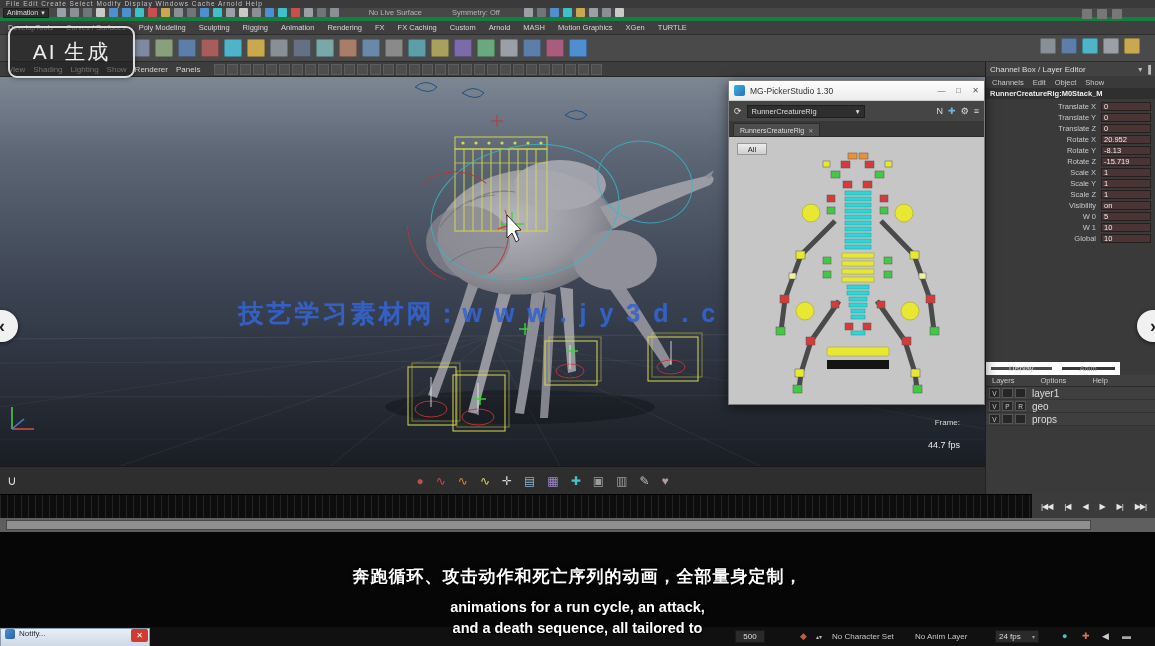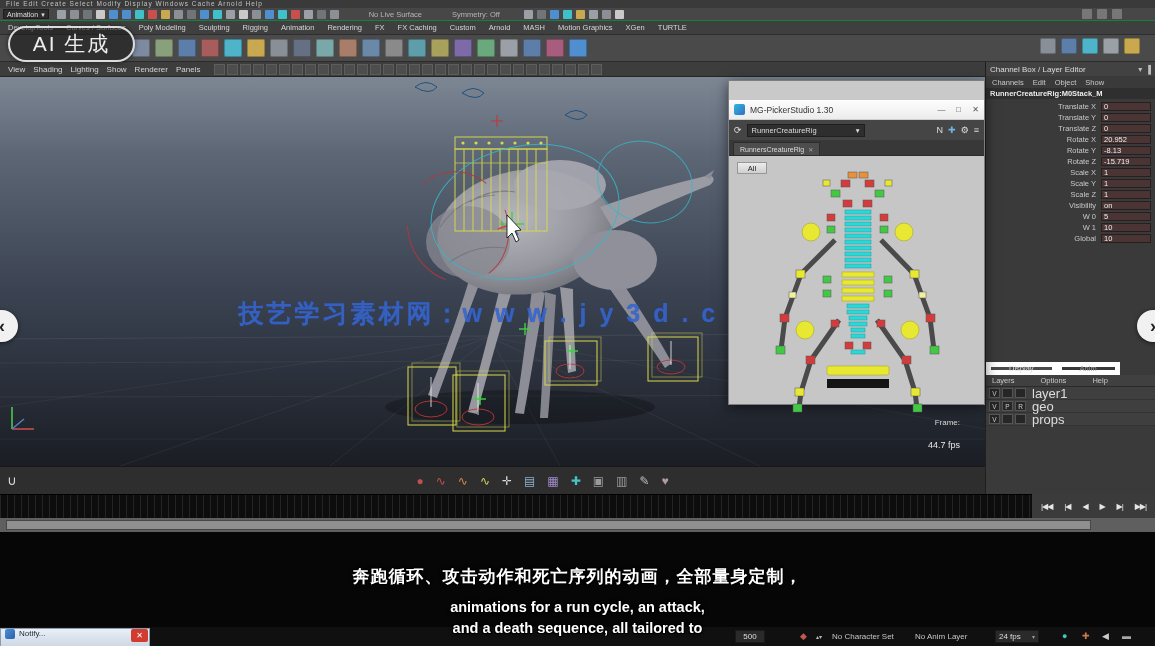--- a/index.html
+++ b/index.html
@@ -5,34 +5,34 @@
   html,body{margin:0;padding:0;background:#000;}
   *{box-sizing:border-box;}
   #root{position:relative;width:1155px;height:646px;background:#000;overflow:hidden;
         font-family:"Liberation Sans","DejaVu Sans",sans-serif;-webkit-font-smoothing:antialiased;}
   .abs{position:absolute;}
 
   
   .menu-strip{top:0;left:0;width:1155px;height:8px;background:#3a3a3a;color:#c3c3c3;
               font-size:6.5px;line-height:8px;padding-left:6px;letter-spacing:1px;overflow:hidden;white-space:nowrap;}
   .main-toolbar{top:8px;left:0;width:1155px;height:13px;background:#474747;display:flex;align-items:center;
-                border-bottom:1px solid #15803d;}
+                border-bottom:4px solid #15803d;}
   .mode-dd{margin-left:3px;height:10px;background:#2c2c2c;border:1px solid #1d1d1d;color:#ddd;
            font-size:7px;line-height:9px;padding:0 3px;display:flex;align-items:center;gap:3px;}
   .tb-icons{display:flex;gap:4px;margin-left:8px;}
   .tb-icon{width:9px;height:9px;border-radius:1px;display:inline-block;}
   .tb-text{font-size:7.5px;color:#b5b5b5;margin-left:30px;white-space:nowrap;}
   .shelf-tabs{top:21px;left:0;width:1155px;height:14px;background:#3f3f3f;display:flex;align-items:center;
               gap:13px;padding-left:8px;border-bottom:1px solid #2e2e2e;overflow:hidden;}
   .shelf-tab{font-size:7.5px;color:#d5d5d5;white-space:nowrap;}
   .shelf-row{top:35px;left:0;width:1155px;height:27px;background:#4a4a4a;display:flex;align-items:center;
              gap:5px;padding-left:132px;border-bottom:1px solid #2b2b2b;overflow:hidden;}
   .shelf-icon{width:18px;height:18px;border-radius:2px;display:inline-block;box-shadow:inset 0 0 0 1px rgba(0,0,0,.25);}
 
-  .ai-badge{top:26px;left:8px;width:127px;height:36px;border:2px solid #dcdcdc;border-radius:19px;
+  .ai-badge{top:26px;left:8px;width:127px;height:52px;border:2px solid #dcdcdc;border-radius:9px;
             background:rgba(25,25,25,.55);color:#ededed;font-size:21px;letter-spacing:2px;
             display:flex;align-items:center;justify-content:center;box-shadow:0 0 5px rgba(0,0,0,.5);z-index:40;}
 
   .viewport-bar{top:62px;left:0;width:985px;height:15px;background:#3d3d3d;display:flex;align-items:center;
                 border-bottom:1px solid #262626;}
   .vp-menu{font-size:8px;color:#d5d5d5;margin-left:8px;}
   .vb-icons{display:flex;gap:2px;margin-left:14px;}
   .vb-icon{width:11px;height:11px;background:#4a4a4a;border:1px solid #5d5d5d;display:inline-block;}
 
   
@@ -41,21 +41,21 @@
   .viewport{background:linear-gradient(180deg,#7d8794 0%,#5c6675 20%,#3b4352 55%,#1a1d24 100%);}
   .watermark{top:220px;left:0;width:100%;text-align:center;color:#3565cf;font-size:25px;font-weight:bold;
              letter-spacing:3px;opacity:.88;text-shadow:0 0 1px #2a55b8;white-space:nowrap;}
   .frame-label{left:880px;top:341px;width:80px;text-align:right;font-size:8px;color:#d8d8d8;}
   .fps-label{left:880px;top:363px;width:80px;text-align:right;font-size:9px;color:#e8e8e8;}
 
   
   .picker{top:80px;left:728px;width:257px;height:325px;background:#c9c9c9;border:1px solid #7d7d7d;
           box-shadow:0 3px 12px rgba(0,0,0,.55);display:flex;flex-direction:column;z-index:30;}
   .picker-titlebar{height:20px;background:linear-gradient(#fdfdfd,#ececec);display:flex;align-items:center;
-                   border-bottom:1px solid #cfcfcf;margin-top:19px;}
+                   border-bottom:1px solid #cfcfcf;}
   .picker-app-icon{width:11px;height:11px;margin:0 5px;border-radius:2px;
                    background:linear-gradient(135deg,#35b6d9,#2b6fc9);}
   .picker-title{font-size:8.5px;color:#333;flex:1;}
   .win-btn{width:17px;height:14px;font-size:8px;color:#555;display:flex;align-items:center;justify-content:center;}
   .picker-toolbar{height:20px;background:#454545;display:flex;align-items:center;gap:5px;padding:0 5px;}
   .picker-dd{width:118px;height:13px;background:#2e2e2e;border:1px solid #1f1f1f;color:#ddd;font-size:7.5px;
              display:flex;align-items:center;justify-content:space-between;padding:0 4px;}
   .pk-tool{font-size:9px;color:#ddd;}
   .picker-tabrow{height:15px;background:#383838;display:flex;align-items:flex-end;padding-left:4px;}
   .picker-tab{background:#4d4d4d;color:#ddd;font-size:7px;height:13px;display:flex;align-items:center;
@@ -80,21 +80,21 @@
   .le-tabs{display:flex;height:13px;}
   .le-tab{flex:0 0 auto;padding:0 18px;background:#4a4a4a;border:5px solid #ffffff;color:#ddd;font-size:7.5px;
           display:flex;align-items:center;}
   .le-tab.inactive{background:#383838;color:#999;}
   .le-menus{height:12px;display:flex;gap:26px;align-items:center;font-size:7.5px;color:#c8c8c8;
             padding-left:6px;background:#404040;border-bottom:1px solid #2a2a2a;}
   .layer-row{height:13px;display:flex;align-items:center;gap:2px;padding-left:3px;background:#3f3f3f;
              border-bottom:1px solid #333;}
   .layer-toggle{width:11px;height:10px;background:#262626;border:1px solid #555;color:#ccc;font-size:6.5px;
                 display:flex;align-items:center;justify-content:center;}
-  .layer-name{font-size:13px;color:#ddd;margin-left:4px;}
+  .layer-name{font-size:10px;color:#ddd;margin-left:4px;}
 
   
   .anim-toolbar{top:466px;left:0;width:985px;height:28px;background:#2e2e2e;border-top:1px solid #191919;
                 display:flex;align-items:center;}
   .u-glyph{margin-left:7px;color:#ddd;font-size:13px;}
   .anim-icons{display:flex;gap:12px;margin-left:400px;align-items:center;}
   .anim-icon{font-size:12px;line-height:1;}
   .panel-fill{top:466px;left:985px;width:170px;height:28px;background:#3a3a3a;border-left:1px solid #202020;}
   .timeline{top:494px;left:0;width:1032px;height:24px;background:#0d0d0d;
             background-image:repeating-linear-gradient(90deg,#242424 0 1px,transparent 1px 7px);

